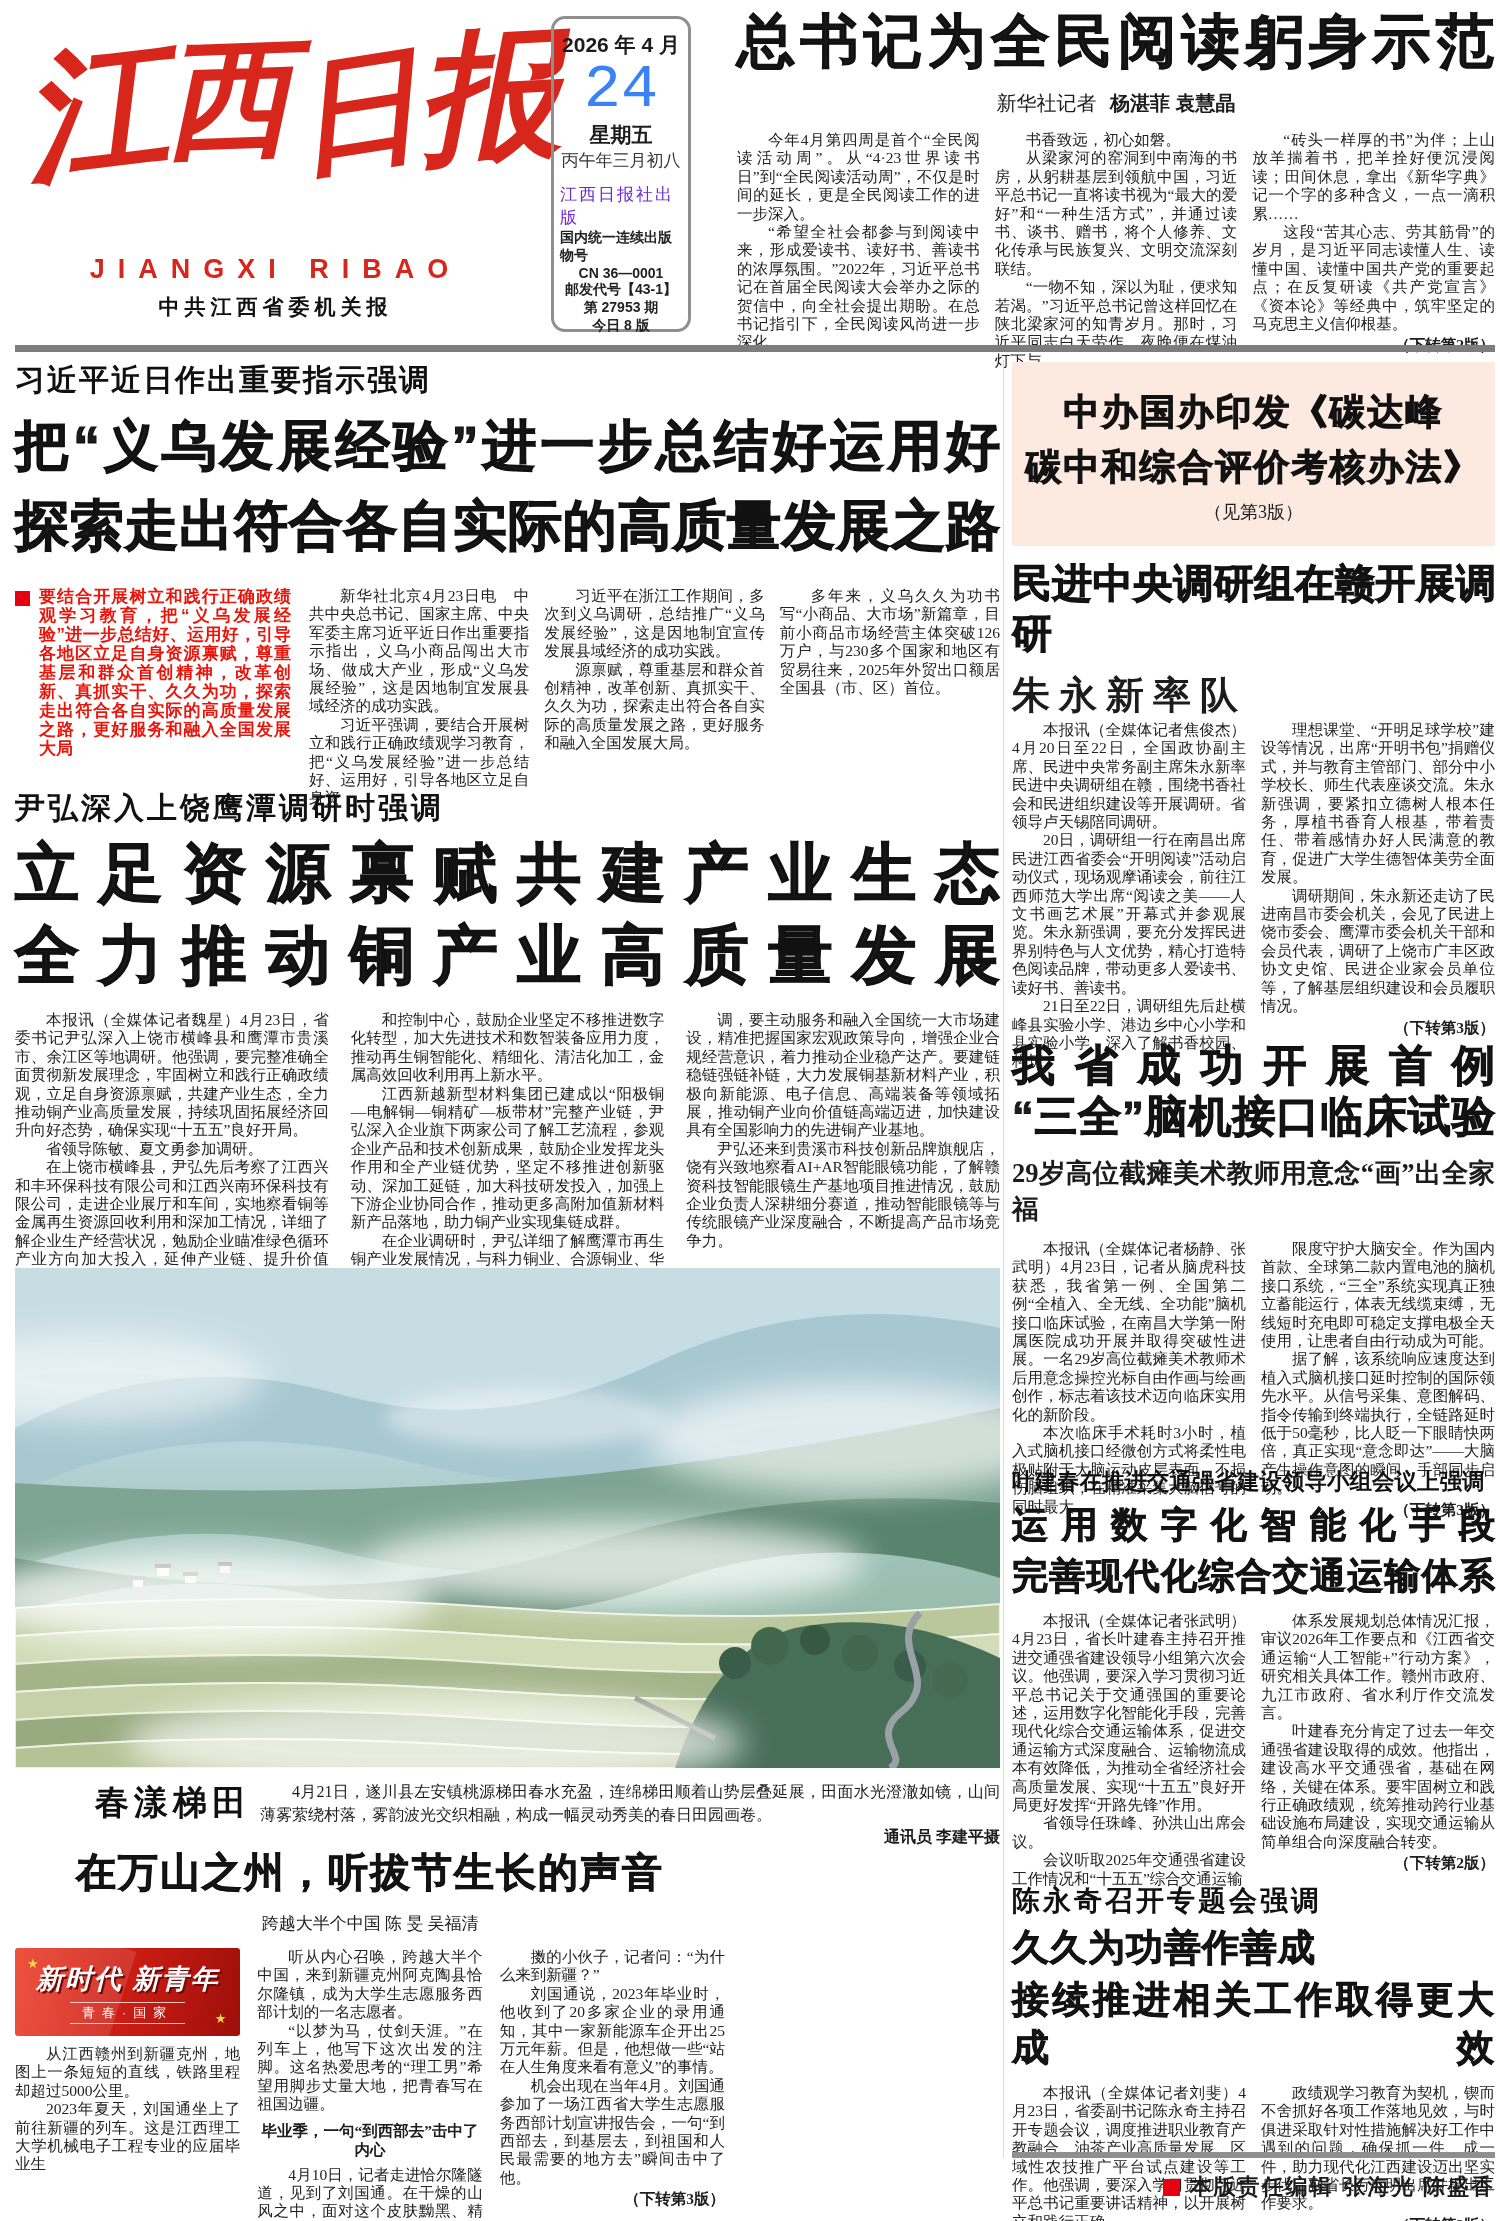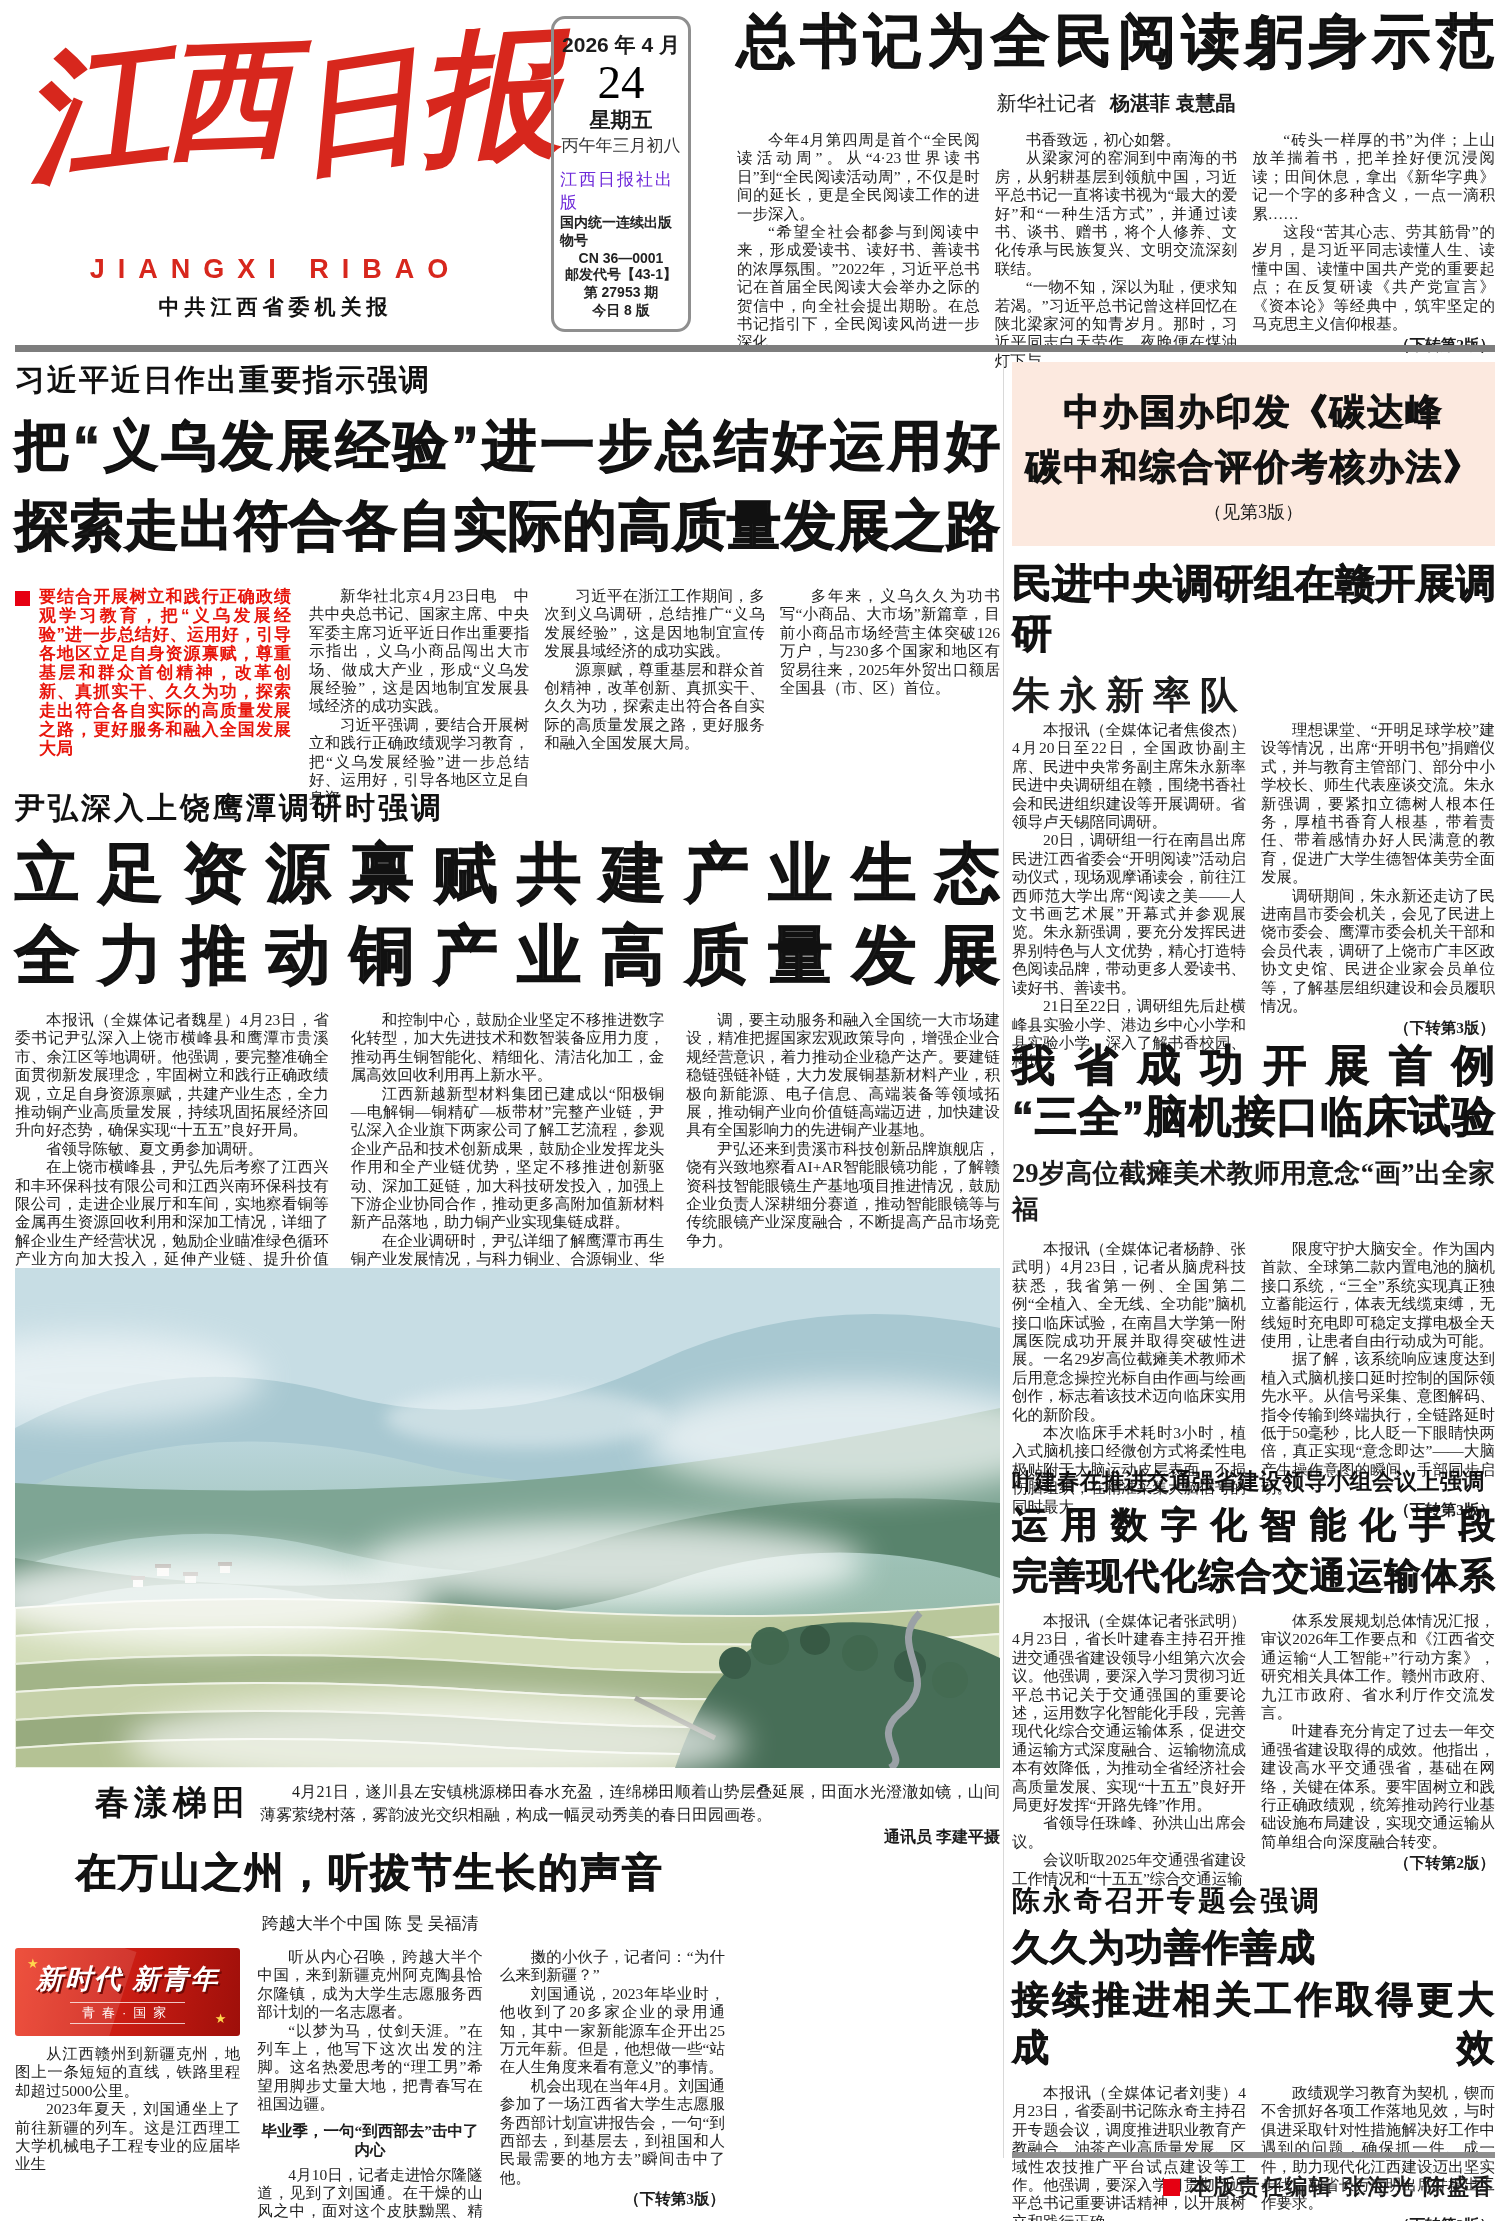--- a/index.html
+++ b/index.html
@@ -18,21 +18,21 @@
   .mast-pinyin{left:88px;top:254px;width:375px;text-align:center;color:#d7271d;
                font-weight:bold;font-size:27px;letter-spacing:13px;}
   .mast-organ{left:88px;top:293px;width:375px;text-align:center;color:#111;
               font-weight:bold;font-size:21px;letter-spacing:5px;}
   
   .datebox{left:551px;top:16px;width:140px;height:316px;border:3px solid #8f8f8f;
            border-radius:14px;display:flex;flex-direction:column;align-items:center;
            justify-content:space-between;padding:12px 6px;box-sizing:border-box;
            font-family:"Liberation Serif",serif;}
   .db-month{font-family:"Liberation Sans",sans-serif;font-size:21px;font-weight:bold;}
-  .db-day{font-family:Liberation Serif, serif;font-size:47px;line-height:1;color:#000000;}
+  .db-day{font-family:Liberation Mono, monospace;font-size:62px;line-height:1;color:#3b82f6;}
   .db-week{font-size:21px;font-weight:bold;font-family:"Liberation Sans",sans-serif;}
   .db-lunar{font-size:17px;color:#333;}
   .db-pub{font-size:17px;color:#6d28d9;font-weight:normal;letter-spacing:2px;margin-top:11px;}
   .db-small{font-size:14px;font-weight:bold;color:#222;font-family:"Liberation Sans",sans-serif;}
   
   .bodytext p{margin:0;text-indent:2em;text-align:justify;font-size:15.5px;
               line-height:18.4px;font-family:"Liberation Serif",serif;color:#222;}
   .cols{display:flex;gap:15px;}
   .cols>div{flex:1;min-width:0;}
   .jump{text-align:right;font-weight:bold;font-size:15.5px;line-height:20px;

